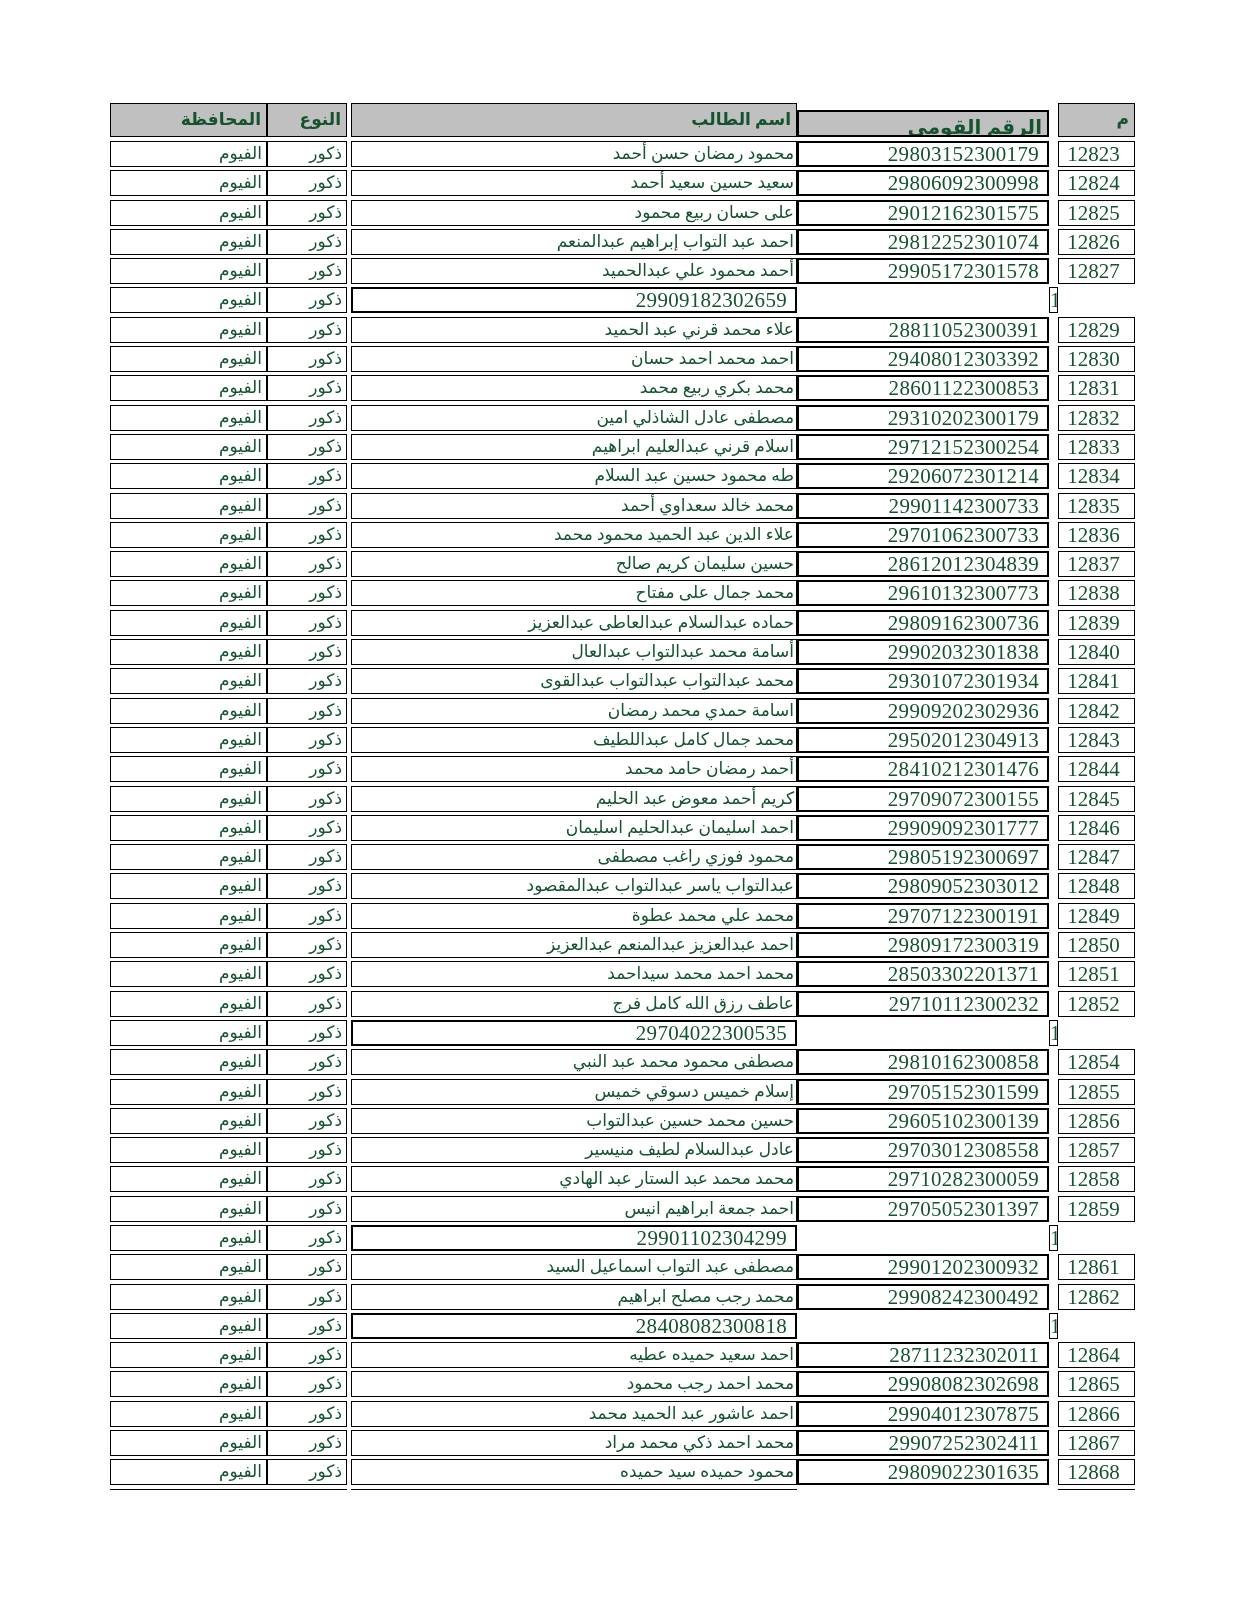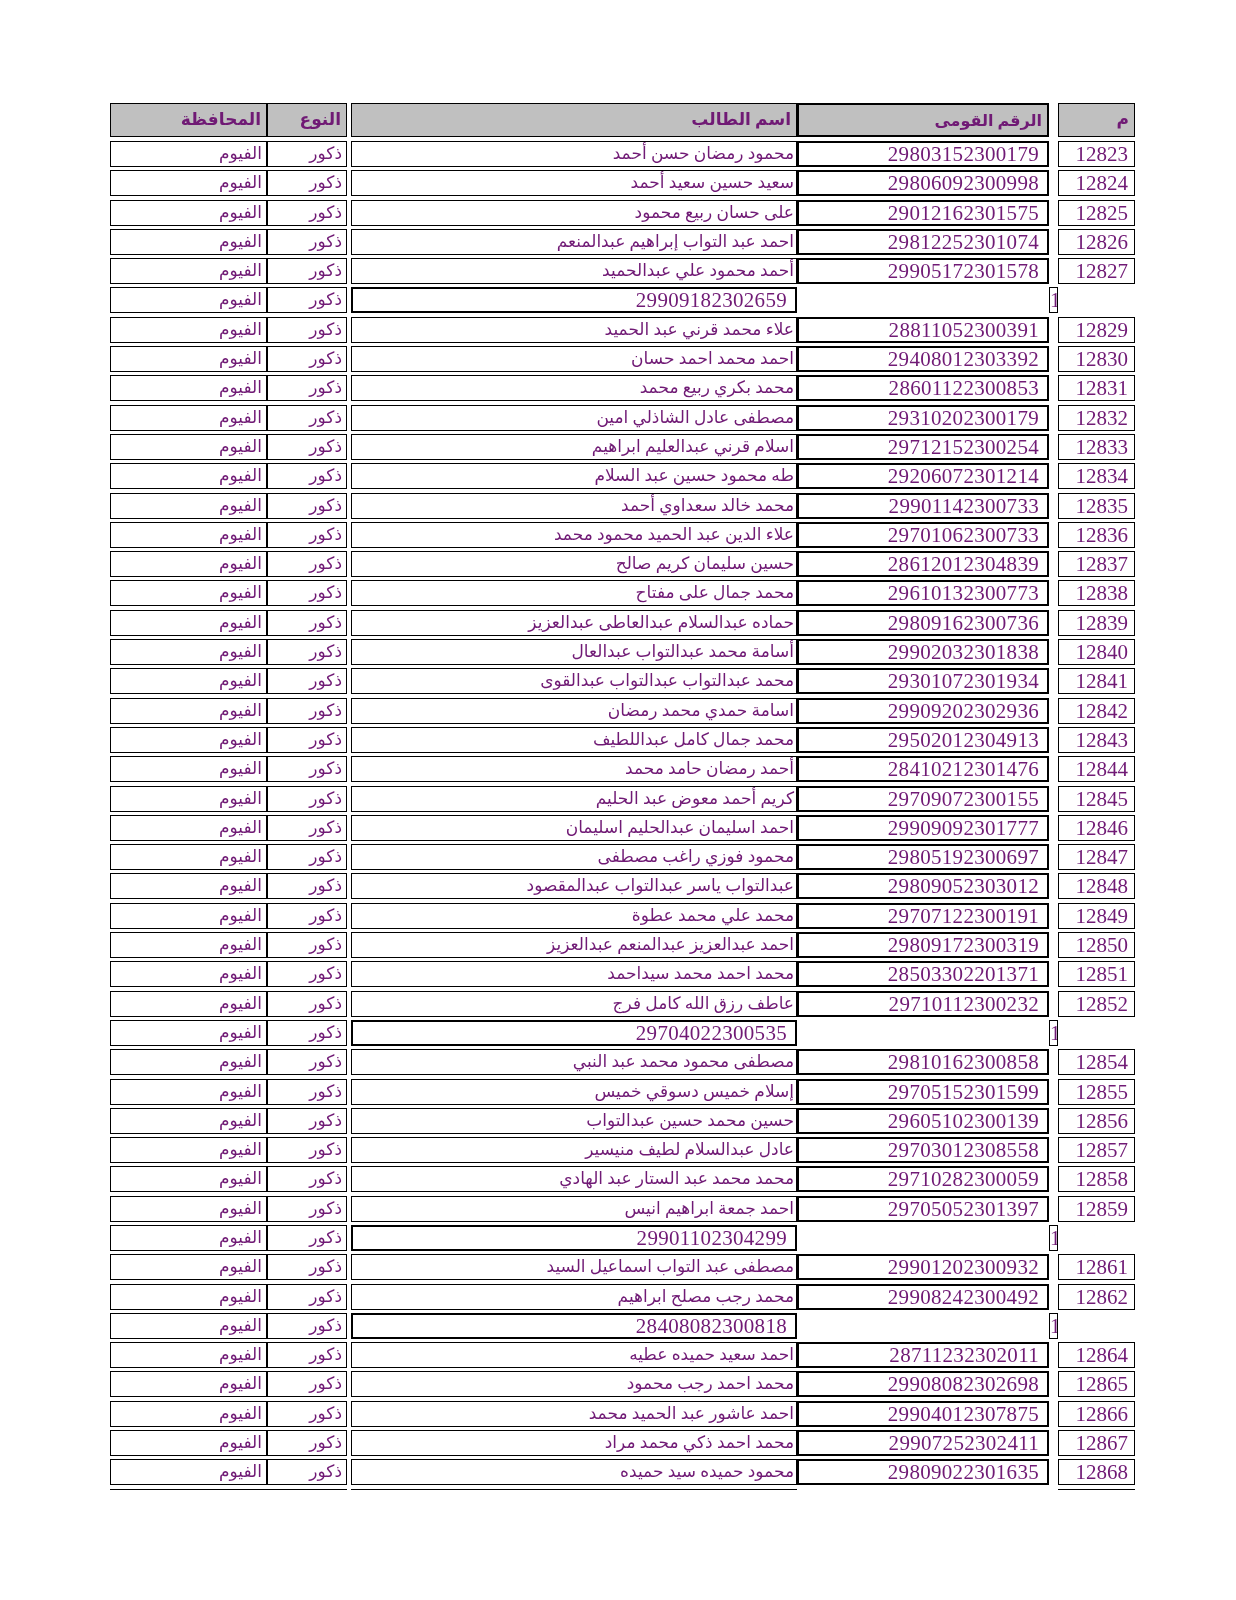--- a/index.html
+++ b/index.html
@@ -6,21 +6,21 @@
     margin: 0;
     padding: 0;
     background: #ffffff;
   }
   .page {
     position: relative;
     width: 1236px;
     height: 1600px;
     background: #ffffff;
     font-family: "Liberation Serif", "DejaVu Sans", serif;
-    color: #701a75;
+    color: #14532d;
     overflow: hidden;
   }
   .table-wrap {
     position: absolute;
     left: 110px;
     top: 103px;
     width: 1025px;
   }
   .grid-row {
     display: grid;
@@ -33,21 +33,21 @@
     border: 1px solid #000;
     font-weight: bold;
     font-size: 17px;
     line-height: 31px;
     text-align: right;
     padding: 0 5px 0 0;
     box-sizing: border-box;
     overflow: hidden;
     white-space: nowrap;
   }
-  .header-row .h-id { border-width: 2px; font-size: 16px; }
+  .header-row .h-id { border-width: 2px; font-size: 20px; margin-top: 7px; }
   
   .rows { display: flex; flex-direction: column; gap: 3.3px; }
   .row { height: 26px; }
   .cell {
     box-sizing: border-box;
     overflow: hidden;
     white-space: nowrap;
   }
   .row .cell {
     border: 1px solid #000;
@@ -62,20 +62,21 @@
     border-width: 2px;
     font-size: 21px;
     line-height: 22px;
     padding-right: 8px;
     letter-spacing: 0.3px;
   }
   .row .c-serial {
     font-size: 21px;
     line-height: 24px;
     padding-right: 6px;
+    text-align: center;
   }
   .spacer { border: none; background: transparent; }
   
   .sliver-row { height: 4px; margin-top: 3.3px; }
   .sliver-row .sliver { border-top: 1px solid #000; }
   .sliver-row .none { border: none; }
 </style>
 </head>
 <body>
 

